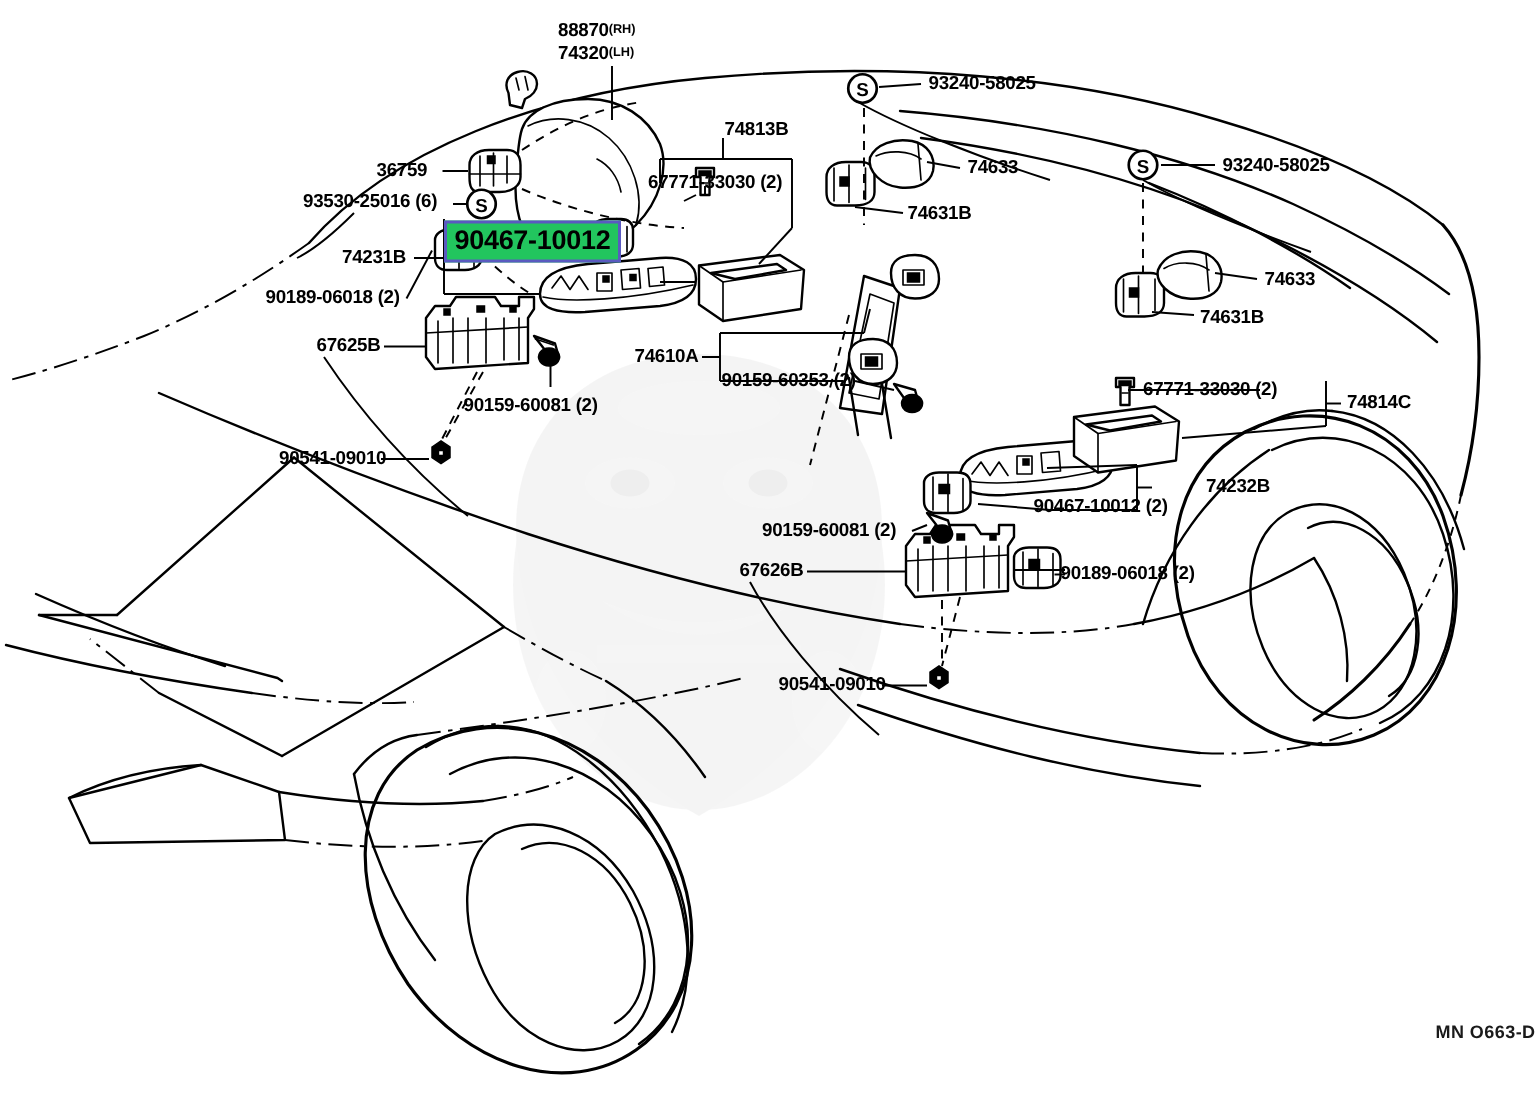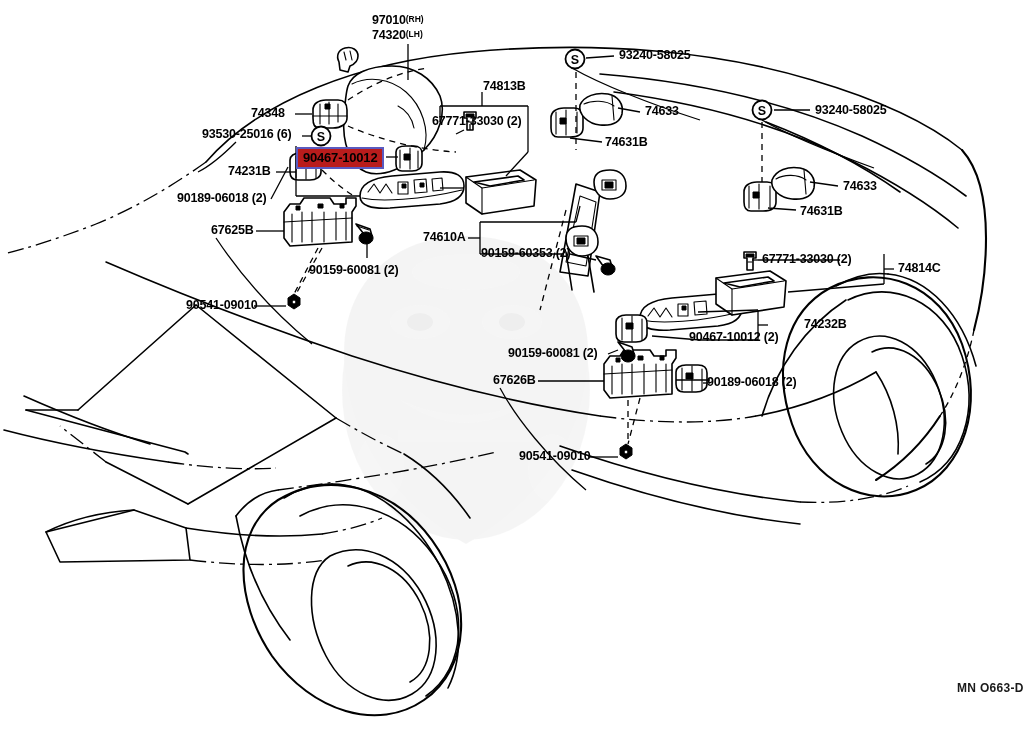--- a/index.html
+++ b/index.html
@@ -32,24 +32,24 @@
     letter-spacing: -0.2px;
     color: #000000;
     white-space: nowrap;
     line-height: 1.05;
   }
   .hl {
     position: absolute;
     white-space: nowrap;
     font-family: "Liberation Sans", sans-serif;
     font-weight: bold;
-    font-size: 13px;
+    font-size: 18px;
     letter-spacing: -0.2px;
     color: #000000;
-    background: #b91c1c;
+    background: #22c55e;
     border: 2px solid #5a5ac0;
     padding: 1px 5px 2px 5px;
     box-sizing: border-box;
   }
   .foot {
     position: absolute;
     font-family: "Liberation Sans", sans-serif;
     font-weight: bold;
     font-size: 12px;
     color: #1a1a1a;
@@ -438,31 +438,31 @@
         <text x="575" y="64" text-anchor="middle" font-family="Liberation Sans, sans-serif" font-size="12.5" font-weight="bold" fill="#000">S</text>
       </g>
       <g>
         <circle cx="762" cy="110" r="9.5" fill="#fff" stroke="#000" stroke-width="1.8"></circle>
         <text x="762" y="115" text-anchor="middle" font-family="Liberation Sans, sans-serif" font-size="12.5" font-weight="bold" fill="#000">S</text>
       </g>
     </g>
   </svg>
 
   <div class="lbl" style="left:372px; top:14px;">
-    <span>97010</span><span class="sup">(RH)</span>
+    <span>88870</span><span class="sup">(RH)</span>
   </div>
   <div class="lbl" style="left:372px; top:29px;">
     <span>74320</span><span class="sup">(LH)</span>
   </div>
 
   <div class="lbl" style="left:619px; top:49px;">93240-58025</div>
   <div class="lbl" style="left:483px; top:80px;">74813B</div>
   <div class="lbl" style="left:815px; top:104px;">93240-58025</div>
   <div class="lbl" style="left:645px; top:105px;">74633</div>
-  <div class="lbl" style="left:251px; top:107px;">74348</div>
+  <div class="lbl" style="left:251px; top:107px;">36759</div>
   <div class="lbl" style="left:432px; top:115px;">67771-33030 (2)</div>
   <div class="lbl" style="left:605px; top:136px;">74631B</div>
   <div class="lbl" style="left:202px; top:128px;">93530-25016 (6)</div>
   <div class="lbl" style="left:228px; top:165px;">74231B</div>
   <div class="lbl" style="left:843px; top:180px;">74633</div>
   <div class="lbl" style="left:177px; top:192px;">90189-06018 (2)</div>
   <div class="lbl" style="left:800px; top:205px;">74631B</div>
   <div class="lbl" style="left:211px; top:224px;">67625B</div>
   <div class="lbl" style="left:423px; top:231px;">74610A</div>
   <div class="lbl" style="left:481px; top:247px;">90159-60353 (2)</div>

